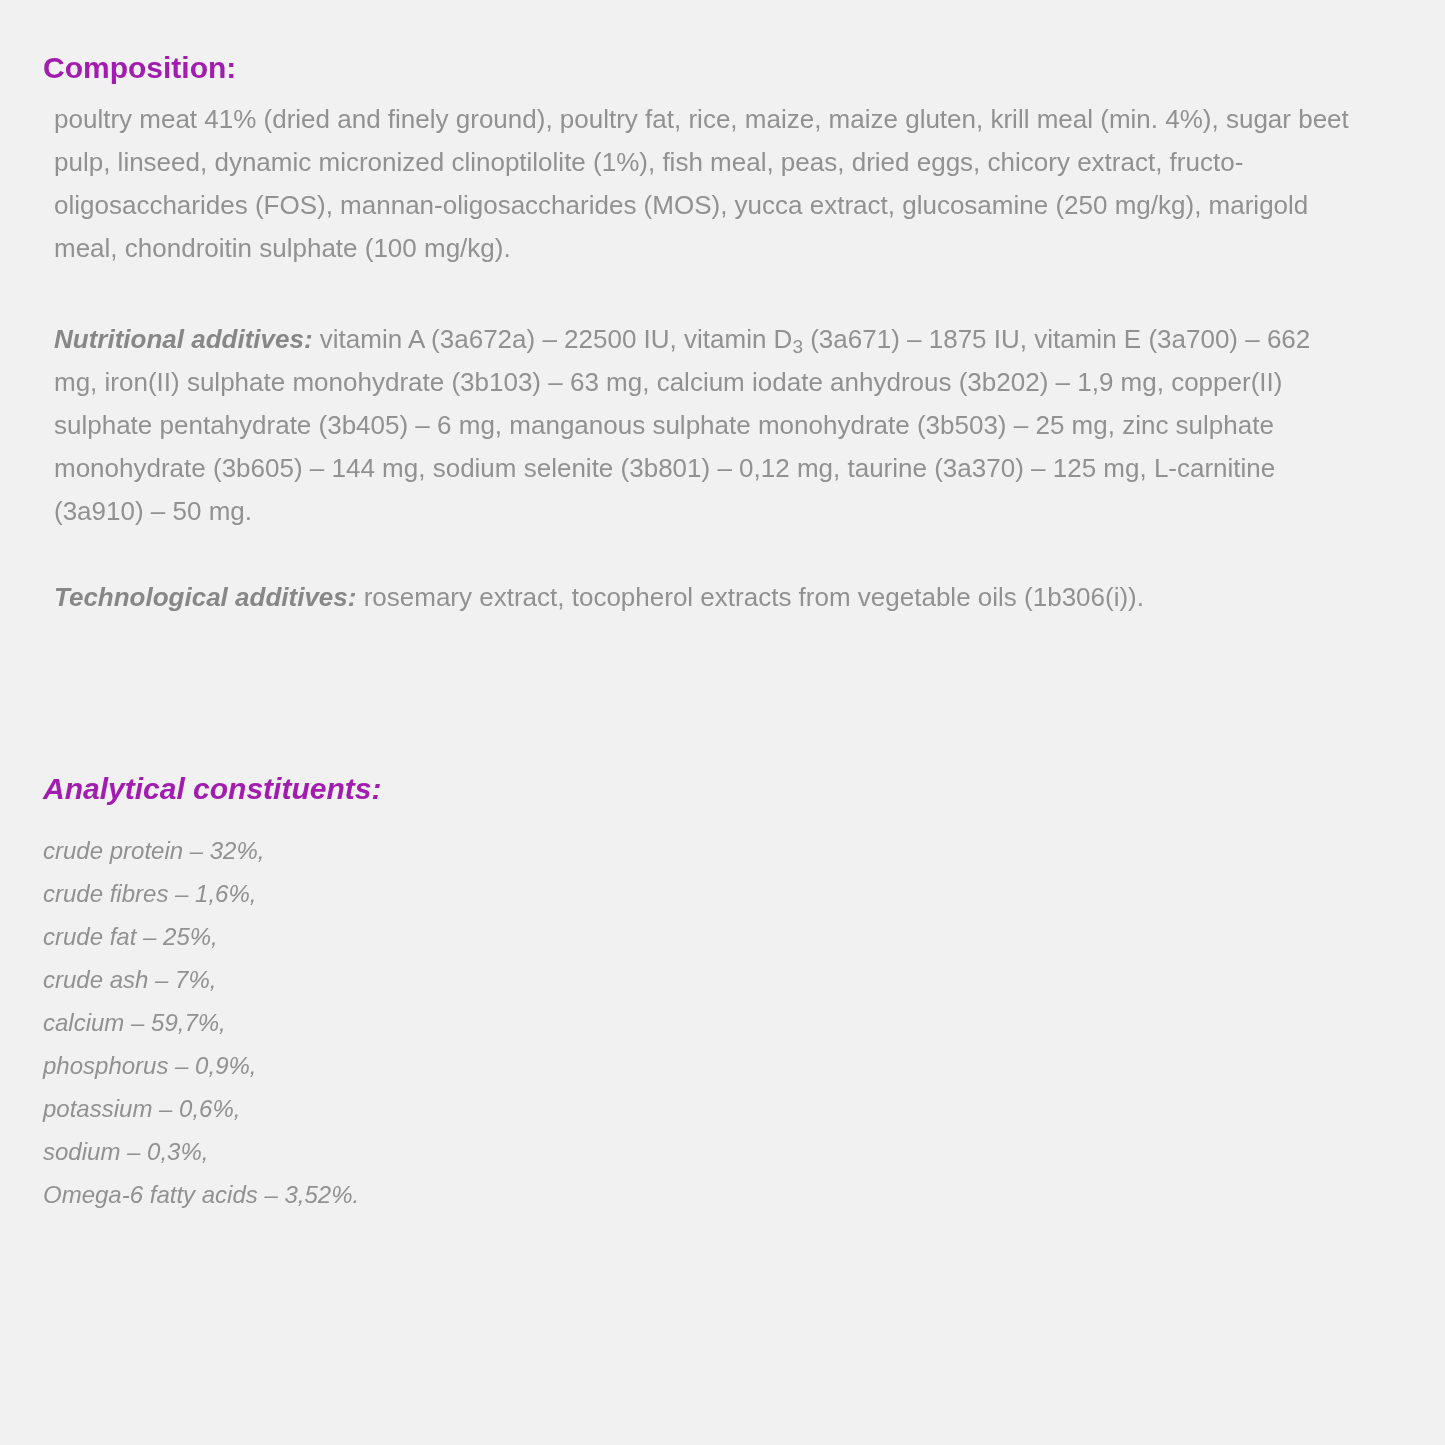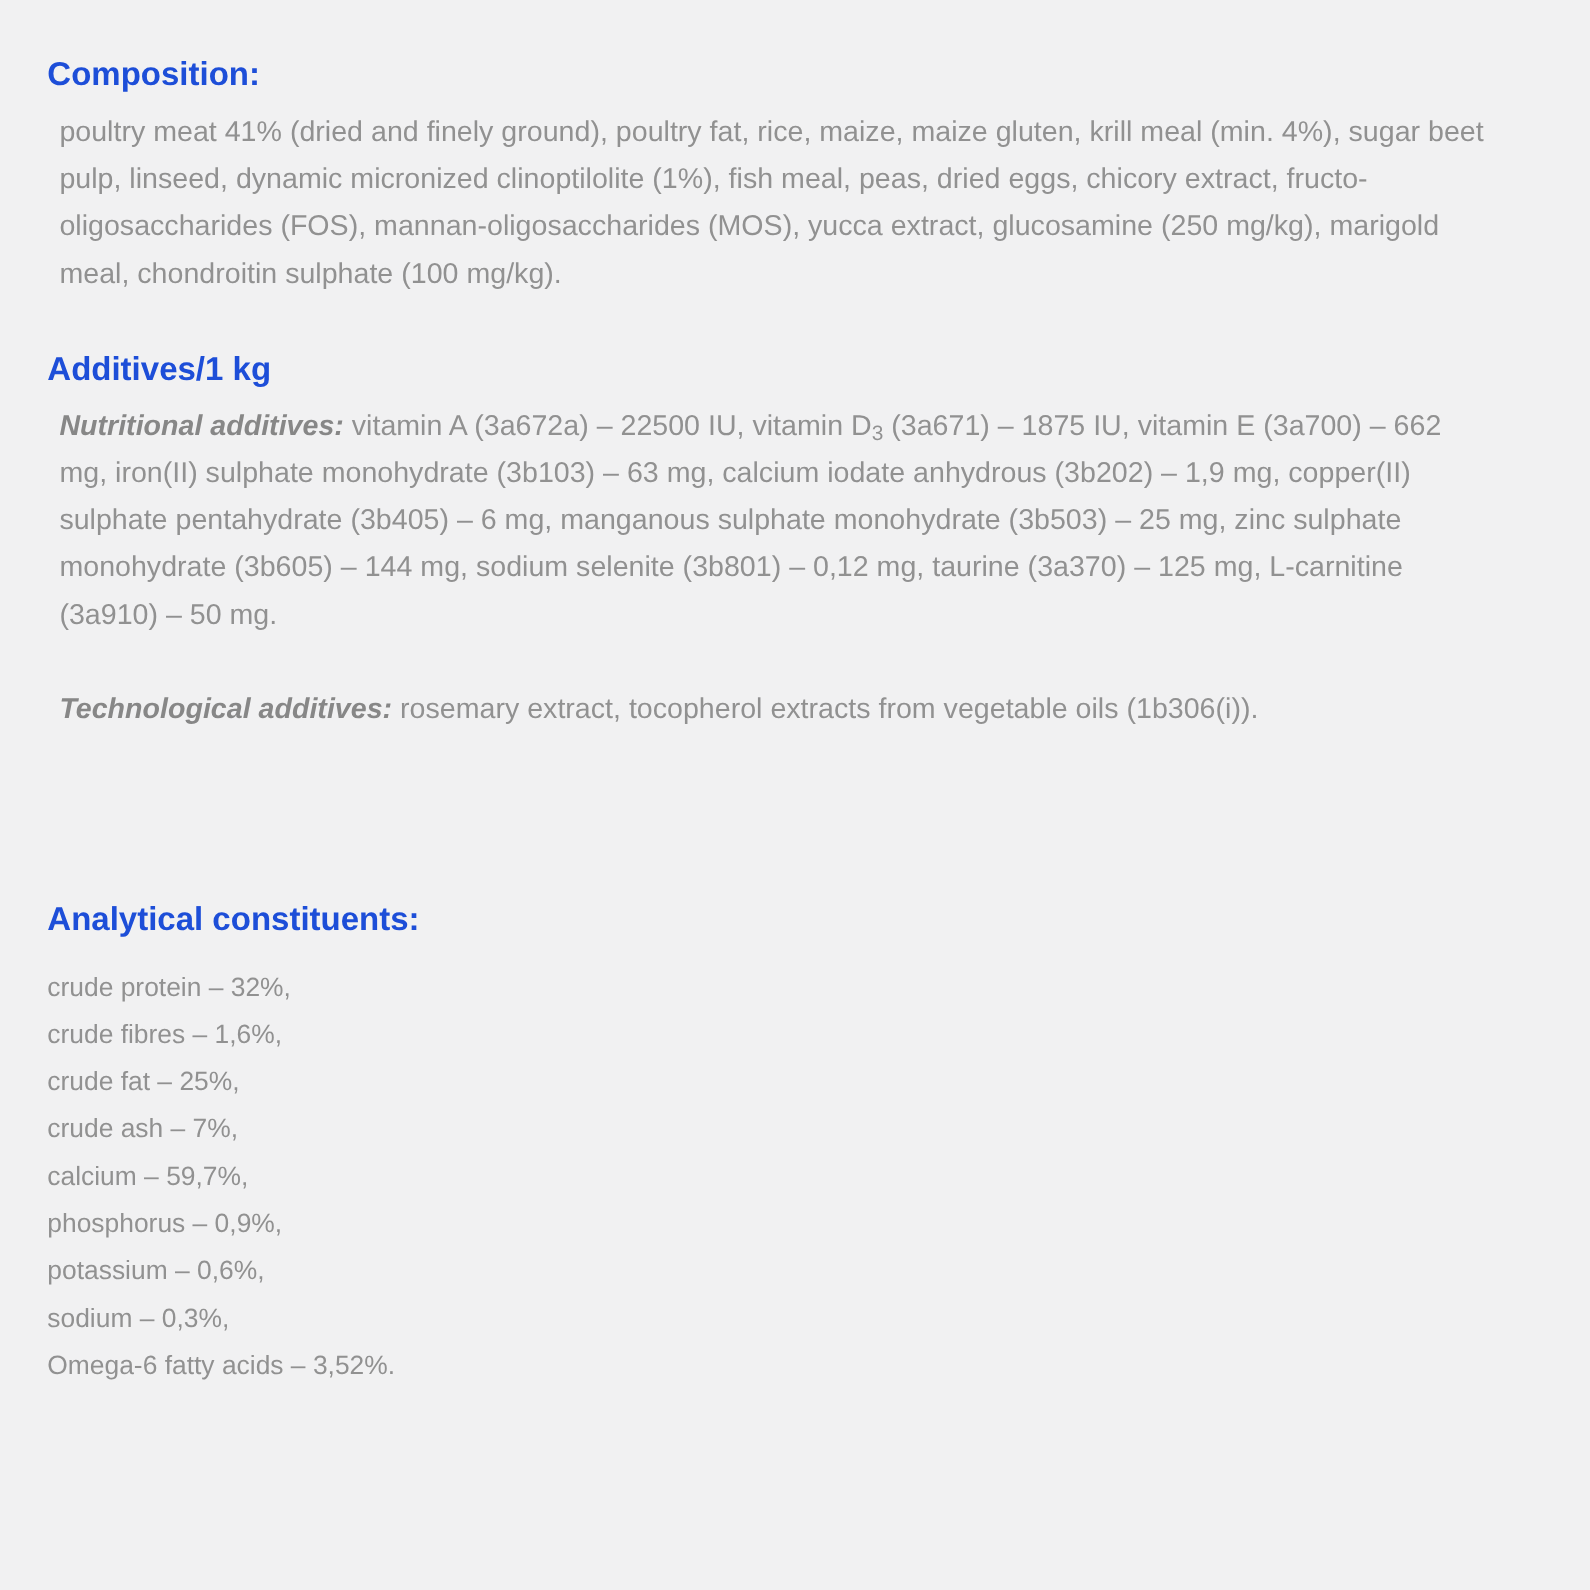--- a/index.html
+++ b/index.html
@@ -12,63 +12,62 @@
     width: 1445px;
     height: 1445px;
     box-sizing: border-box;
     background: #f1f1f2;
     font-family: "Liberation Sans", sans-serif;
     color: #919191;
     padding: 50px 84px 0 43px;
     overflow: hidden;
   }
   .heading-green {
-    color: #1d4ed8;
+    color: #a21caf;
     font-size: 30px;
     line-height: 36px;
     font-weight: bold;
     margin: 0;
   }
   .body-text {
     font-size: 26px;
     line-height: 43px;
     margin: 11px;
     color: #919191;
   }
   .bold-label {
     font-weight: bold;
     color: #878787;
     font-style: italic;
   }
   .section-composition .heading-green { margin-bottom: 12px; }
   .section-additives { margin-top: 48px; }
   .section-additives .heading-green { margin-bottom: 6px; }
   .tech-paragraph { margin-top: 43px; }
-  .section-analytical { margin-top: 152px; }
+  .section-analytical { margin-top: 152px; font-style: italic; }
   .section-analytical .heading-green { margin-bottom: 22px; }
   .analytical-list { font-size: 24px; line-height: 43px; }
   .analytical-list div { white-space: nowrap; }
   sub.d3 {
     font-size: 19px;
     line-height: 0;
     vertical-align: -5px;
   }
 </style>
 </head>
 <body>
 
 <div class="page">
 
   <div class="section-composition">
     <h2 class="heading-green">Composition:</h2>
     <p class="body-text" style="max-width:1330px;">poultry meat 41% (dried and finely ground), poultry fat, rice, maize, maize gluten, krill meal (min. 4%), sugar beet pulp, linseed, dynamic micronized clinoptilolite (1%), fish meal, peas, dried eggs, chicory extract, fructo-oligosaccharides (FOS), mannan-oligosaccharides (MOS), yucca extract, glucosamine (250 mg/kg), marigold meal, chondroitin sulphate (100 mg/kg).</p>
   </div>
 
   <div class="section-additives">
-    <h2 class="heading-green">Additives/1 kg</h2>
 
     <p class="body-text" style="max-width:1335px;"><span class="bold-label">Nutritional additives:</span> <span>vitamin A (3a672a) – 22500 IU, vitamin D</span><sub class="d3">3</sub><span> (3a671) – 1875 IU, vitamin E (3a700) – 662 mg, iron(II) sulphate monohydrate (3b103) – 63 mg, calcium iodate anhydrous (3b202) – 1,9 mg, copper(II) sulphate pentahydrate (3b405) – 6 mg, manganous sulphate monohydrate (3b503) – 25 mg, zinc sulphate monohydrate (3b605) – 144 mg, sodium selenite (3b801) – 0,12 mg, taurine (3a370) – 125 mg, L-carnitine (3a910) – 50 mg.</span></p>
 
     <p class="body-text tech-paragraph" style="max-width:1335px;"><span class="bold-label">Technological additives:</span> <span>rosemary extract, tocopherol extracts from vegetable oils (1b306(i)).</span></p>
   </div>
 
   <div class="section-analytical">
     <h2 class="heading-green">Analytical constituents:</h2>
 
     <div class="analytical-list">

